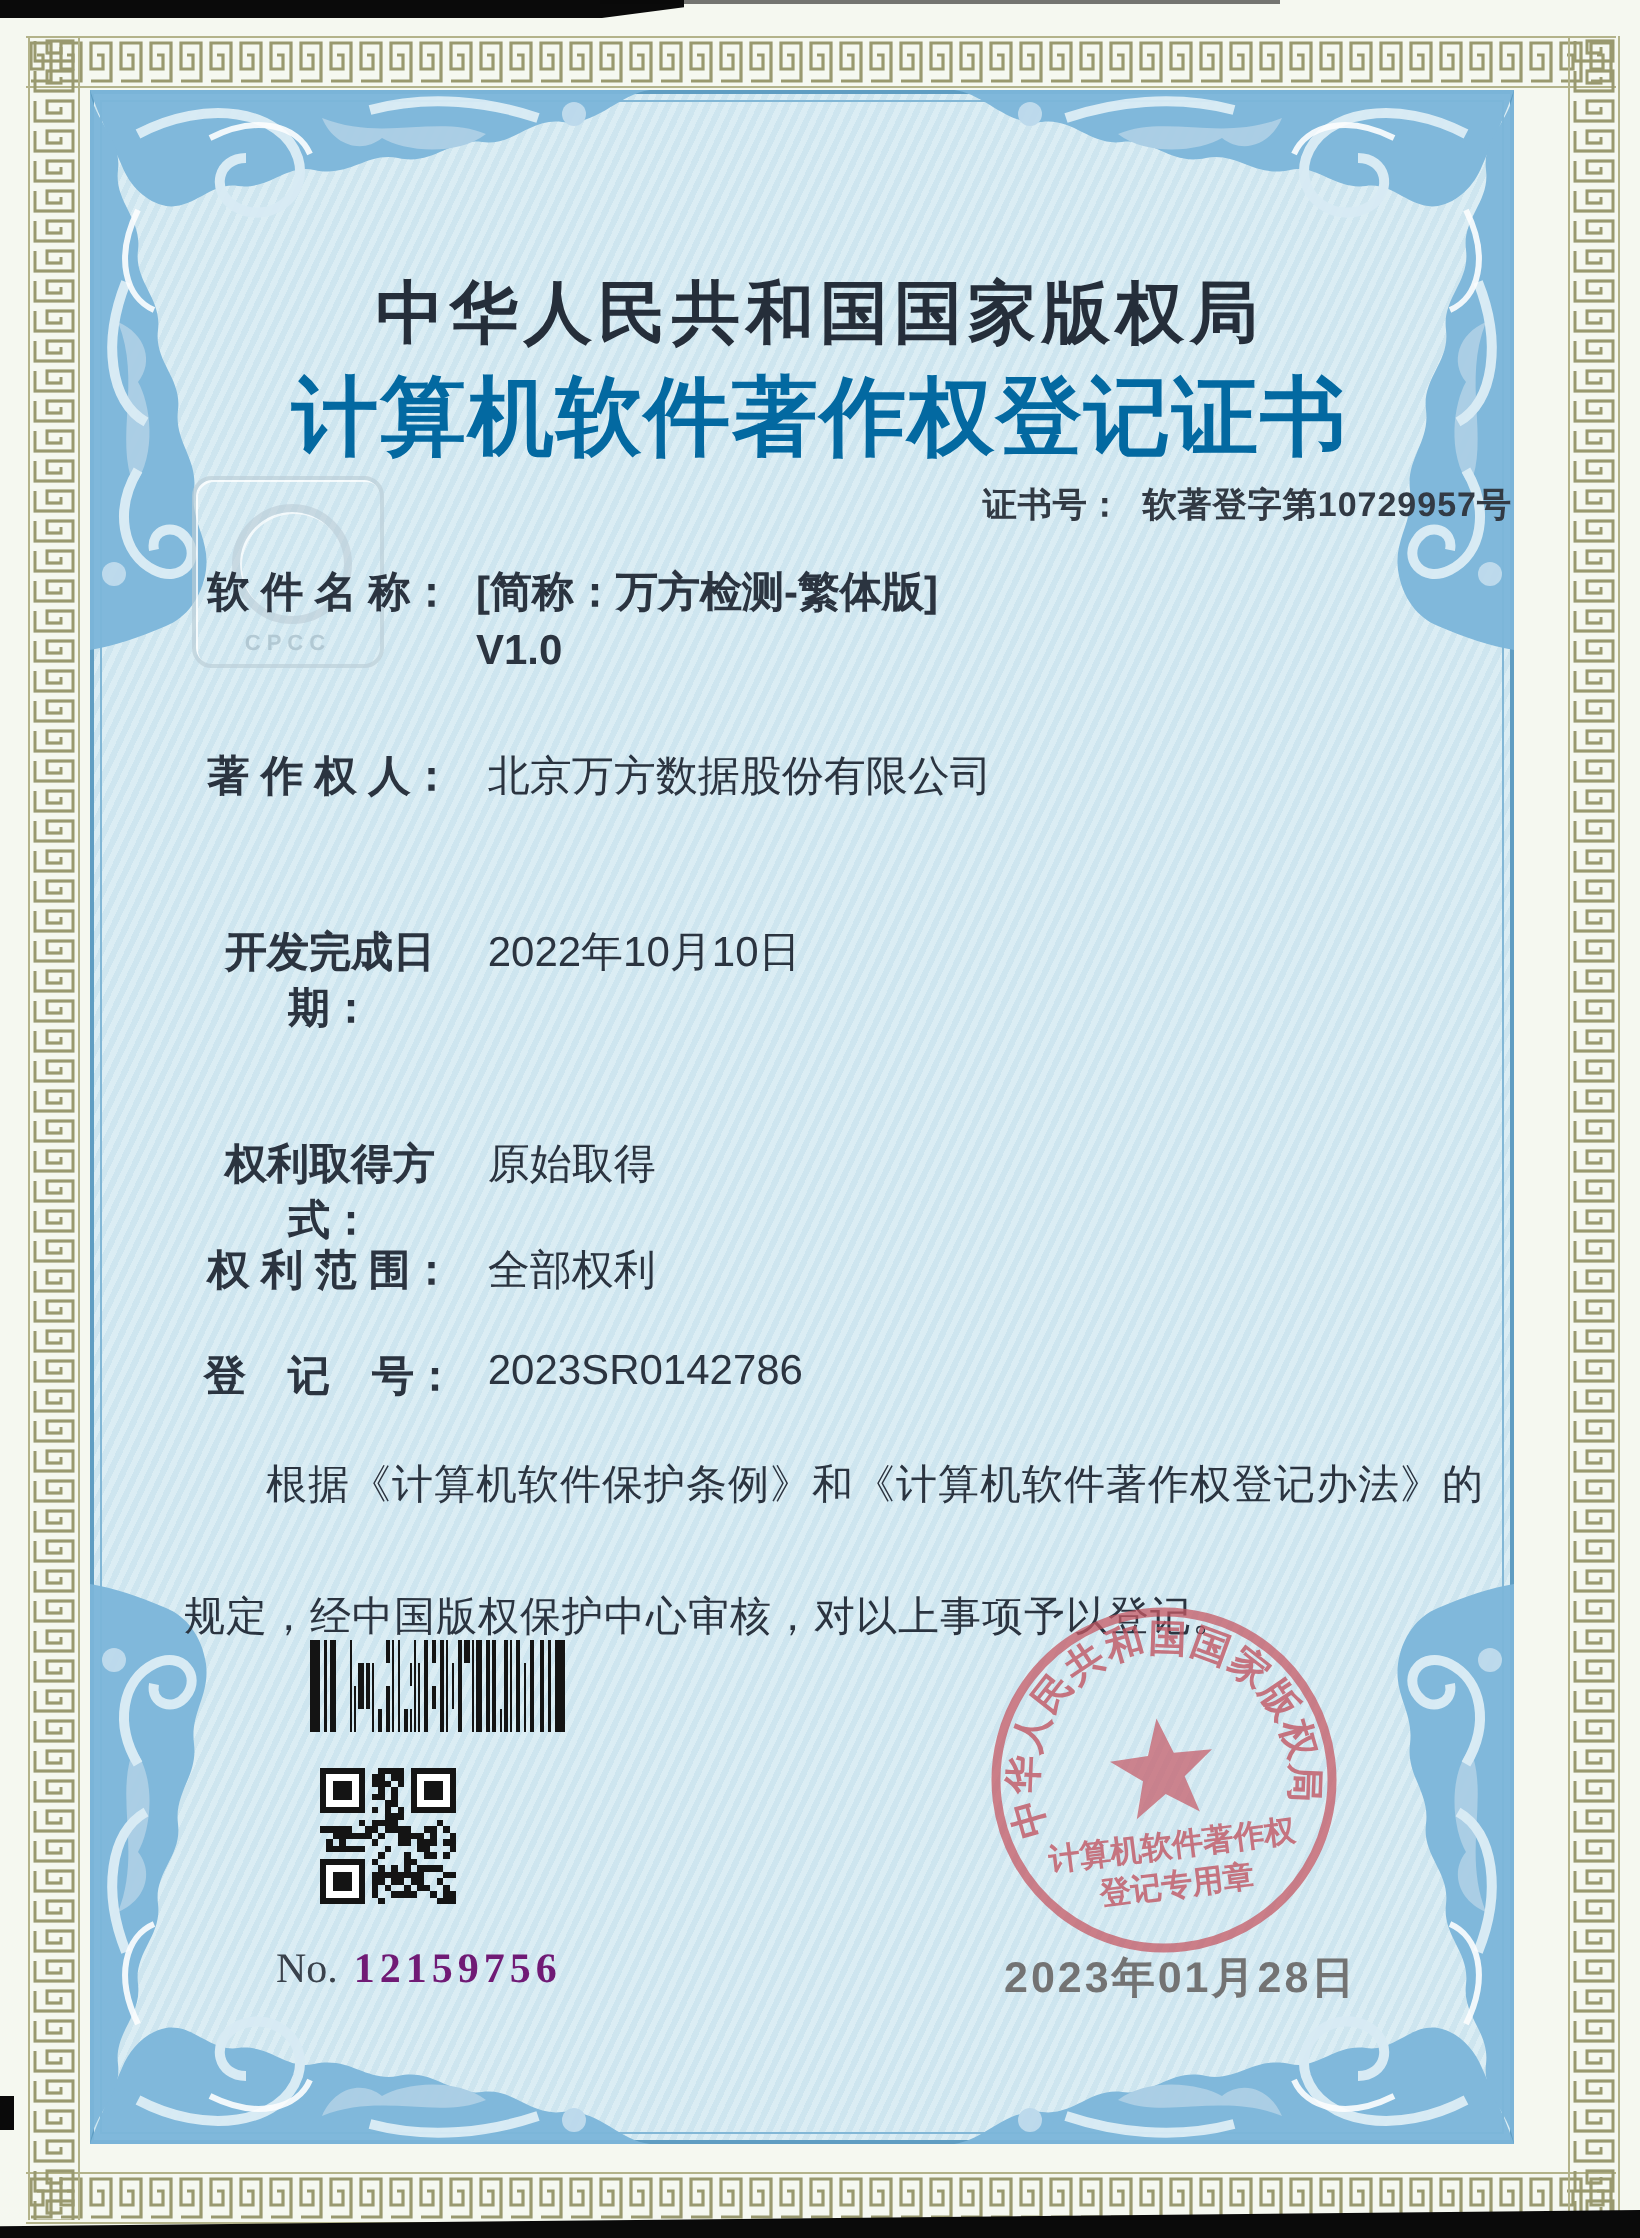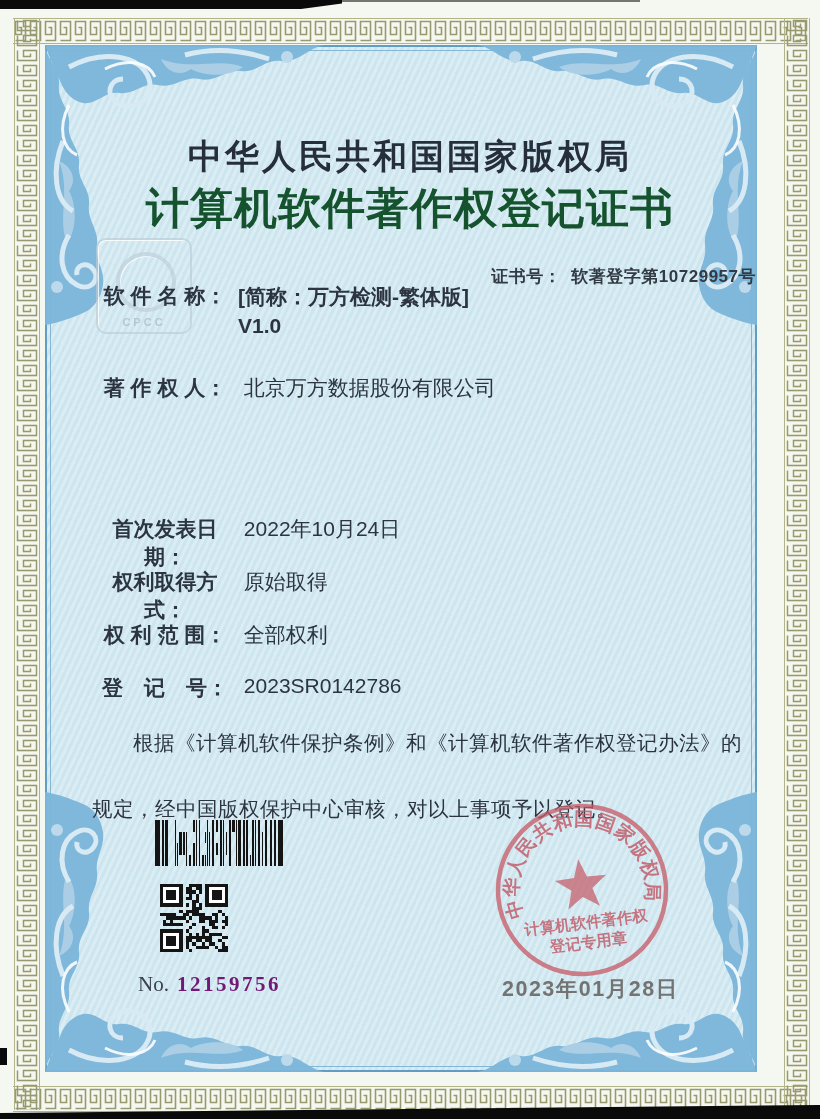--- a/index.html
+++ b/index.html
@@ -42,22 +42,22 @@
     border:4px solid rgba(186,204,214,.6);box-shadow:inset 1px 1px 0 rgba(255,255,255,.7);}
   .watermark .wm-label{position:absolute;left:0;right:0;bottom:4px;text-align:center;
     font-size:11px;letter-spacing:3px;color:rgba(170,192,204,.8);font-weight:bold;}
   
   .txt{position:absolute;z-index:5;color:#2b3440;}
   .issuer{left:0;width:100%;top:134px;text-align:center;
     font-family:"Liberation Serif","DejaVu Serif",serif;font-weight:700;
     font-size:34px;letter-spacing:3px;color:#252e3a;}
   .cert-title{left:0;width:100%;top:180px;text-align:center;
     font-family:"Liberation Serif","DejaVu Serif",serif;font-weight:700;
-    font-size:43px;letter-spacing:1px;color:#14532d;}
-  .cert-no{right:64px;top:241px;font-size:17px;font-weight:700;letter-spacing:.5px;color:#323a44;margin-top:24px;}
+    font-size:43px;letter-spacing:1px;color:#0369a1;}
+  .cert-no{right:64px;top:241px;font-size:17px;font-weight:700;letter-spacing:.5px;color:#323a44;}
   .cert-no .num{margin-left:10px;}
   .field-row{left:92px;font-size:21px;}
   .flabel{display:inline-block;width:146px;font-weight:700;vertical-align:top;text-align:center;}
   .fvalue{font-weight:400;}
   .softname-lines{position:absolute;left:238px;top:282px;font-size:21px;font-weight:600;line-height:29px;z-index:5;color:#2b3440;}
   .statement{left:92px;top:710px;width:664px;font-size:20.5px;line-height:66px;
     text-indent:2em;font-weight:500;letter-spacing:.5px;}
   
   .barcode{position:absolute;left:155px;top:820px;width:130px;height:46px;z-index:6;}
   .qr{position:absolute;left:160px;top:884px;width:68px;height:68px;z-index:6;}
@@ -162,23 +162,23 @@
     <div class="softname-lines">
       <div>[简称：万方检测-繁体版]</div>
       <div>V1.0</div>
     </div>
 
     <div class="txt field-row" style="top:374px">
       <span class="flabel">著 作 权 人：</span>
       <span class="fvalue">北京万方数据股份有限公司</span>
     </div>
 
-    <div class="txt field-row" style="top:515px">
-      <span class="flabel">首次发表日期：</span>
-      <span class="fvalue">2022年10月24日</span>
+    <div class="txt field-row" style="top:462px">
+      <span class="flabel">开发完成日期：</span>
+      <span class="fvalue">2022年10月10日</span>
     </div>
     <div class="txt field-row" style="top:621px">
       <span class="flabel">权 利 范 围：</span>
       <span class="fvalue">全部权利</span>
     </div>
     <div class="txt field-row" style="top:568px">
       <span class="flabel">权利取得方式：</span>
       <span class="fvalue">原始取得</span>
     </div>
     <div class="txt field-row" style="top:674px">

